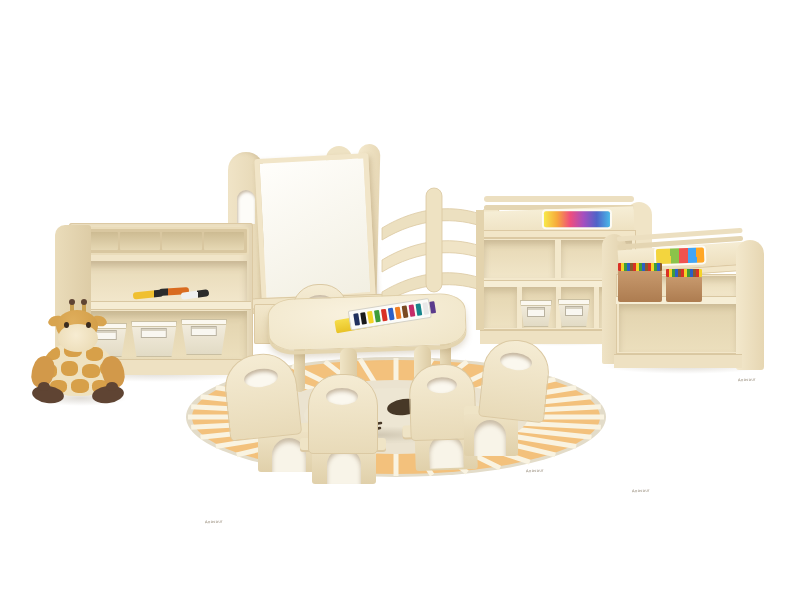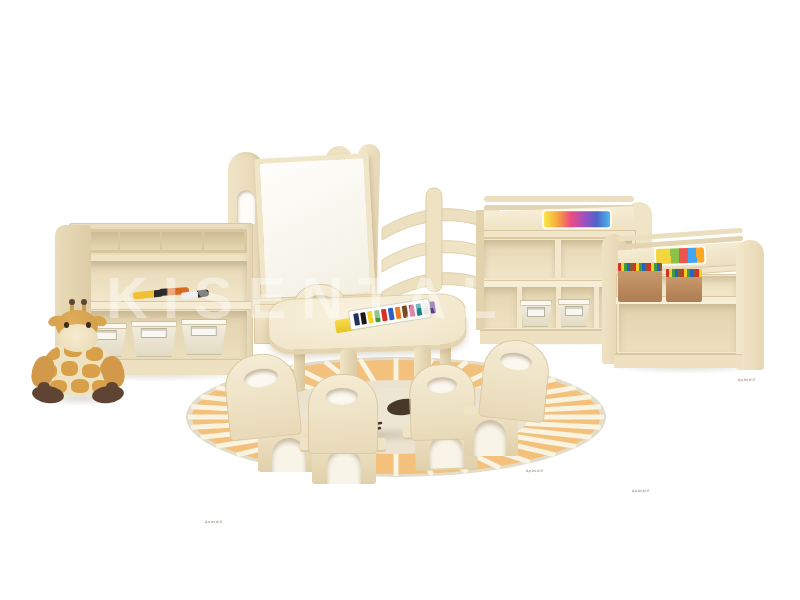--- a/index.html
+++ b/index.html
@@ -476,15 +476,14 @@
       <div class="c-base">
           <div class="c-arch"></div>
         </div>
       <div class="c-back"></div>
       <div class="c-hole"></div>
     </div>
   </div>
 
   <span class="stamp" id="st4">Anovour</span>
 
-  <div id="wm-latin">KISENTAL</div>
 
 </div>
 
 </body></html>

